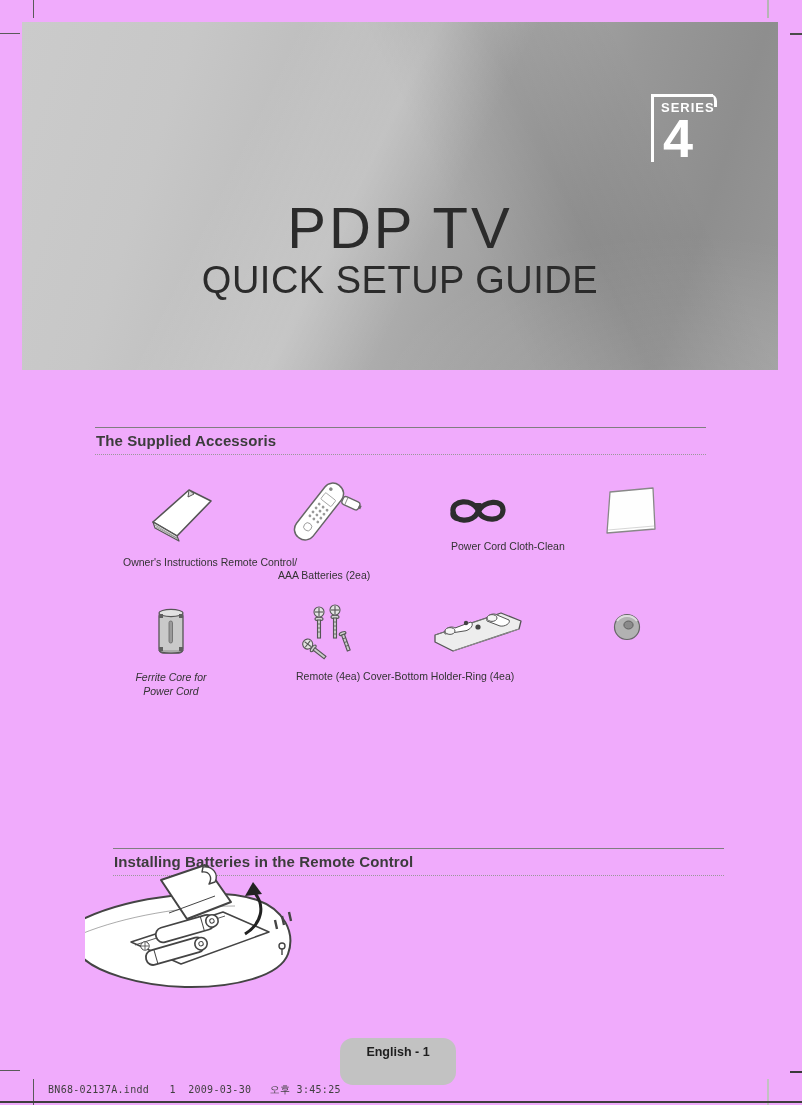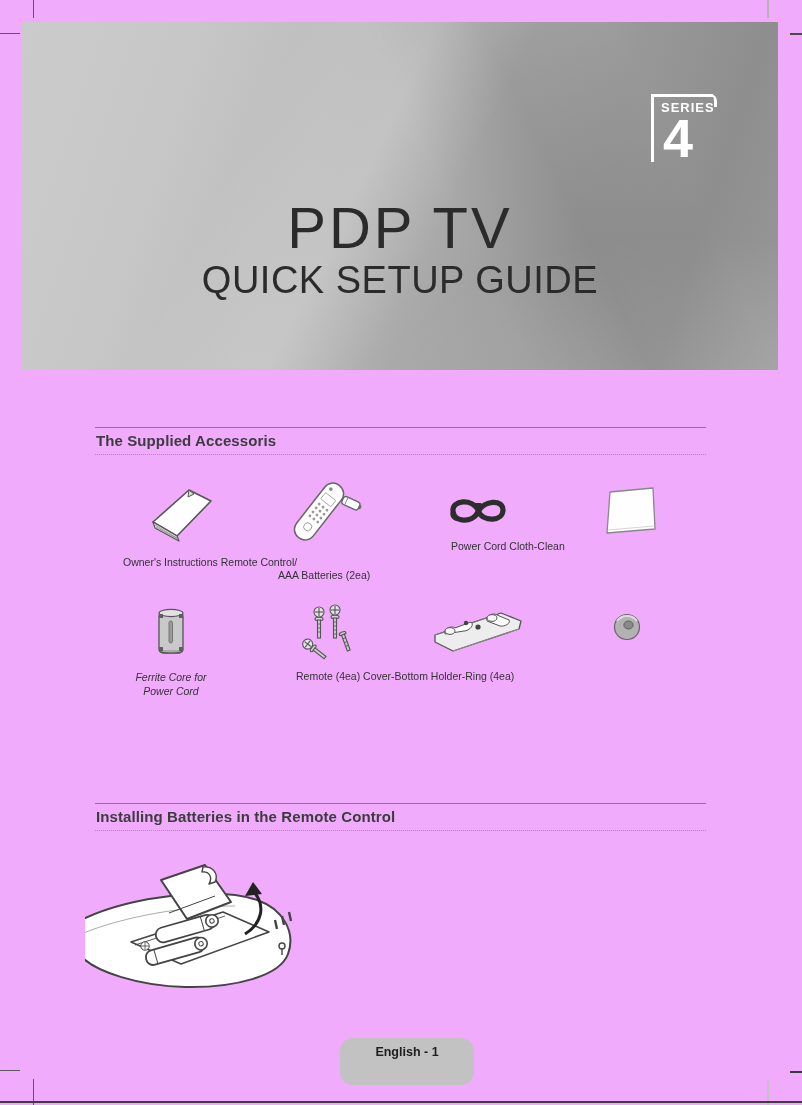--- a/index.html
+++ b/index.html
@@ -64,21 +64,21 @@
   
   .acc-icon { position:absolute; }
   .acc-label { position:absolute; font-size:10.5px; color:#333333; white-space:nowrap; }
   .acc-label.center2 { text-align:center; line-height:14px; white-space:normal; }
 
   
   .illustration { position:absolute; left:85px; top:860px; }
 
   
   .page-tab {
-    position:absolute; left:340px; top:1038px; width:134px; height:47px;
+    position:absolute; left:340px; top:1038px; width:116px; height:47px;
     background:#c2c2c2; border-radius:13px; text-align:center;
     font-size:12.5px; font-weight:bold; color:#1e1e1e; padding-top:7px;
   }
   .print-line {
     position:absolute; left:48px; top:1083px; font-family:"DejaVu Sans Mono","Liberation Mono",monospace;
     font-size:10px; color:#3f3f3f; letter-spacing:0.3px; white-space:nowrap;
   }
   .print-line span { margin-right:0; }
   .pl-file  { margin-right:14px !important; }
   .pl-sheet { margin-right:6px  !important; }
@@ -234,21 +234,21 @@
       <ellipse cx="16.5" cy="13" rx="4.6" ry="4" fill="#8a8a8a" stroke="#5f5f5f" stroke-width="1"></ellipse>
     </svg>
   </div>
 
   <div class="acc-label center2" style="left:126px; top:670px; width:90px;font-style:italic;">
     <div>Ferrite Core for</div>
     <div>Power Cord</div>
   </div>
   <div class="acc-label" style="left:296px; top:670px;">Remote (4ea) Cover-Bottom Holder-Ring (4ea)</div>
 
-  <div class="section-head" style="top:803px;">
+  <div class="section-head" style="top:848px;margin-left:18px;">
     <div class="rule-solid"></div>
     <div class="section-title">Installing Batteries in the Remote Control</div>
     <div class="rule-dotted"></div>
   </div>
 
   <div class="illustration">
     <svg width="225" height="135" viewBox="0 0 225 135">
 
       <path d="M-4,60 C45,36 132,26 172,40 C198,49 211,72 203,94 C195,116 150,128 100,127 C55,126 10,112 -4,96" fill="#ffffff" stroke="#444" stroke-width="2" stroke-linejoin="round"></path>
       <path d="M-4,74 C40,56 100,46 150,46" fill="none" stroke="#444" stroke-width="1" opacity="0.45"></path>
@@ -284,14 +284,20 @@
       <polygon points="160,36 168,22 177,34" fill="#222"></polygon>
 
       <path d="M190,60 l2,9 M197,56 l2,9 M204,52 l2,9" stroke="#444" stroke-width="2.4" fill="none"></path>
       <circle cx="197" cy="86" r="3" fill="none" stroke="#444" stroke-width="1.4"></circle>
       <path d="M197,89 v6" stroke="#444" stroke-width="1.4"></path>
     </svg>
   </div>
 
   <div class="page-tab">English - 1</div>
 
+  <div class="print-line">
+    <span class="pl-file">BN68-02137A.indd</span>
+    <span class="pl-sheet">1</span>
+    <span class="pl-date">2009-03-30</span>
+    <span class="pl-time">오후 3:45:25</span>
+  </div>
 
 </div>
 
 </body></html>

